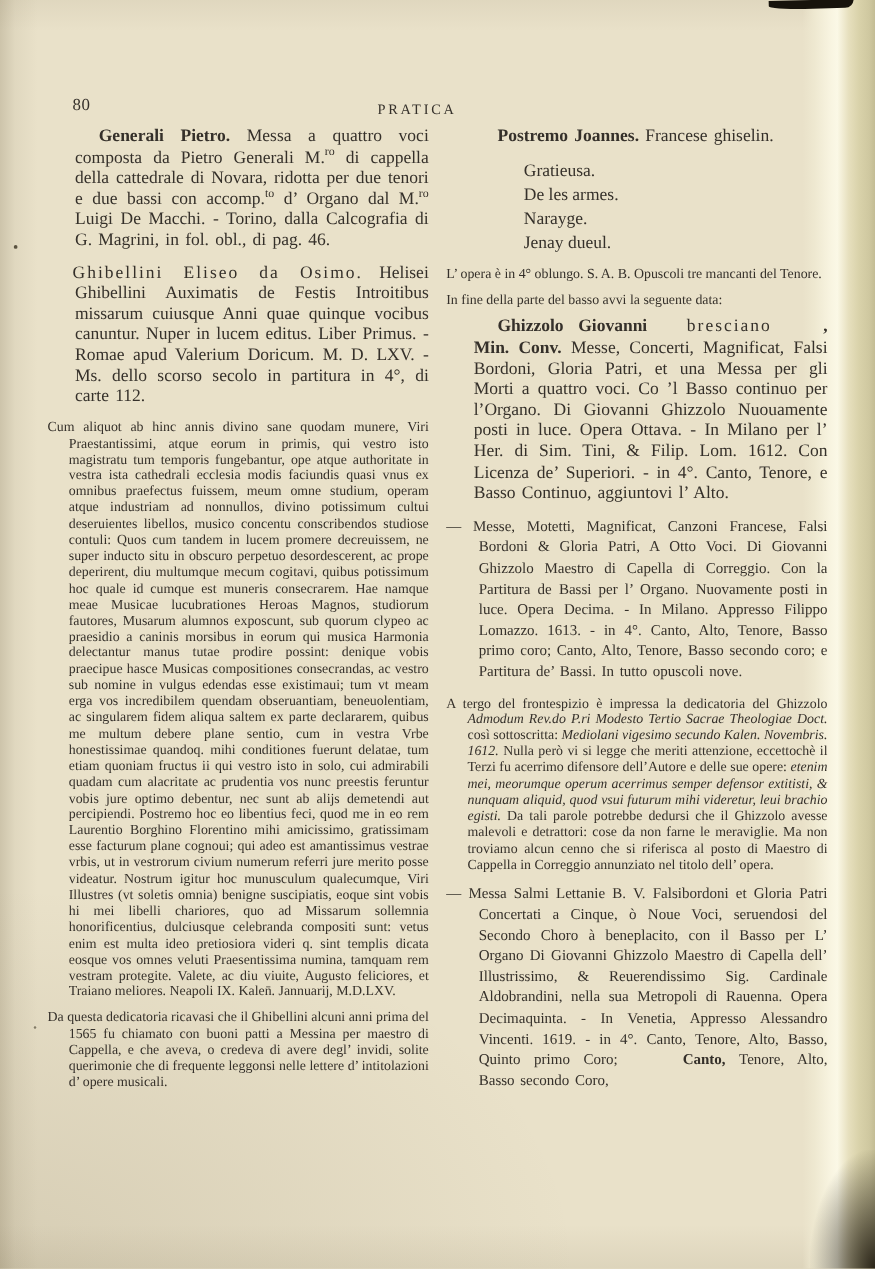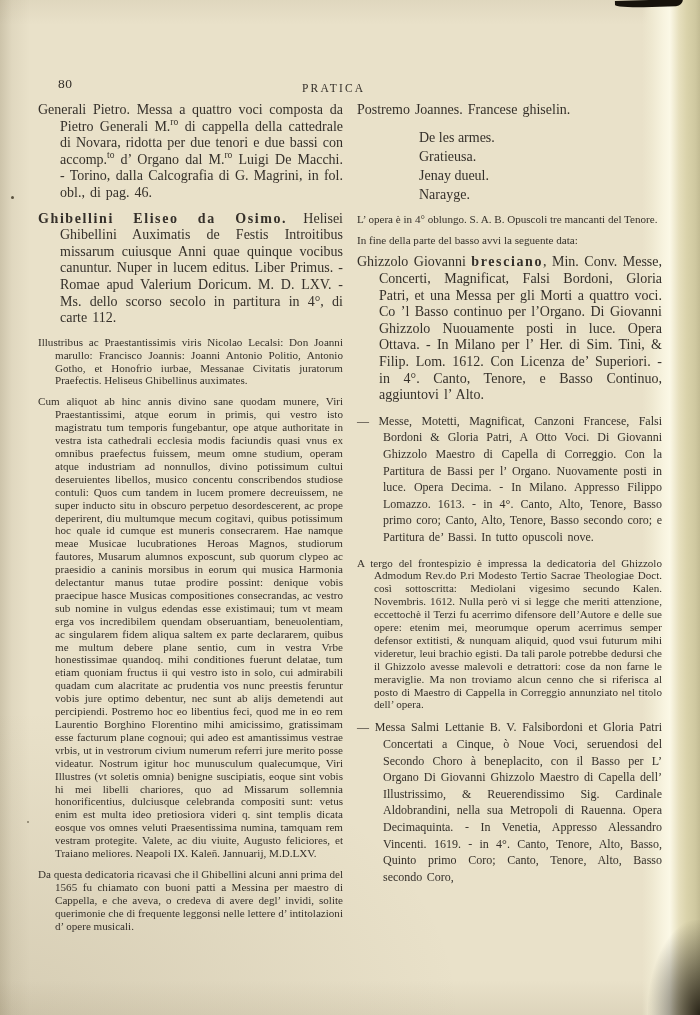--- a/index.html
+++ b/index.html
@@ -41,54 +41,53 @@
   .col{width:305px;}
 
   .para{margin:0 0 9px;text-align:justify;}
   .entry{font-size:14px;line-height:16.6px;padding-left:22px;text-indent:-22px;word-spacing:1.5px;}
   .entry-dash{font-size:12px;line-height:16.6px;padding-left:26px;text-indent:-26px;word-spacing:1.5px;margin-bottom:11px;}
   .note{font-size:11.1px;line-height:12.9px;padding-left:17px;text-indent:-17px;margin-bottom:8px;}
   .verse{margin:3px 0 9px 62px;font-size:14px;line-height:19px;}
   .verse-line{white-space:nowrap;}
 
   .r-n{}
-  .r-b{font-weight:normal;}
-  .r-bsp{font-weight:bold;letter-spacing:1.6px;word-spacing:3px;}
-  .r-i{margin-top:15px;}
+  .r-b{font-weight:bold;margin-left:41px;}
+  .r-bsp{font-weight:normal;letter-spacing:1.6px;word-spacing:3px;margin-left:20px;}
+  .r-i{font-style:italic;margin-top:15px;}
   .r-sup{vertical-align:super;font-size:68%;line-height:0;}
 </style>
 </head>
 <body>
 
 <div class="page-edge"></div>
 <div class="corner-mark-top"></div>
 <div class="edge-shadow-bottom"></div>
 <div class="speck speck-a"></div>
 <div class="speck speck-b"></div>
 
 <div class="running-head">
   <span class="page-num">80</span>
   <span class="running-title">PRATICA</span>
 </div>
 
 <div class="columns">
   <div class="col" id="col-left">
       <p class="para entry"><span class="r-b">Generali Pietro.</span><span class="r-n"> Messa a quattro voci composta da Pietro Generali M.</span><span class="r-sup">ro</span><span class="r-n"> di cappella della cattedrale di Novara, ridotta per due tenori e due bassi con accomp.</span><span class="r-sup">to</span><span class="r-n"> d’ Organo dal M.</span><span class="r-sup">ro</span><span class="r-n"> Luigi De Macchi. - Torino, dalla Calcografia di G. Magrini, in fol. obl., di pag. 46.</span></p>
       <p class="para entry"><span class="r-bsp">Ghibellini Eliseo da Osimo.</span><span class="r-n"> Helisei Ghibellini Auximatis de Festis Introitibus missarum cuiusque Anni quae quinque vocibus canuntur. Nuper in lucem editus. Liber Primus. - Romae apud Valerium Doricum. M. D. LXV. - Ms. dello scorso secolo in partitura in 4°, di carte 112.</span></p>
-      <p class="para note"><span class="r-n">Illustribus ac Praestantissimis viris Nicolao Lecalsi: Don Joanni marullo: Francisco Joannis: Joanni Antonio Politio, Antonio Gotho, et Honofrio iurbae, Messanae Civitatis juratorum Praefectis. Heliseus Ghibellinus auximates.</span></p>
       <p class="para note"><span class="r-n">Cum aliquot ab hinc annis divino sane quodam munere, Viri Praestantissimi, atque eorum in primis, qui vestro isto magistratu tum temporis fungebantur, ope atque authoritate in vestra ista cathedrali ecclesia modis faciundis quasi vnus ex omnibus praefectus fuissem, meum omne studium, operam atque industriam ad nonnullos, divino potissimum cultui deseruientes libellos, musico concentu conscribendos studiose contuli: Quos cum tandem in lucem promere decreuissem, ne super inducto situ in obscuro perpetuo desordescerent, ac prope deperirent, diu multumque mecum cogitavi, quibus potissimum hoc quale id cumque est muneris consecrarem. Hae namque meae Musicae lucubrationes Heroas Magnos, studiorum fautores, Musarum alumnos exposcunt, sub quorum clypeo ac praesidio a caninis morsibus in eorum qui musica Harmonia delectantur manus tutae prodire possint: denique vobis praecipue hasce Musicas compositiones consecrandas, ac vestro sub nomine in vulgus edendas esse existimaui; tum vt meam erga vos incredibilem quendam obseruantiam, beneuolentiam, ac singularem fidem aliqua saltem ex parte declararem, quibus me multum debere plane sentio, cum in vestra Vrbe honestissimae quandoq. mihi conditiones fuerunt delatae, tum etiam quoniam fructus ii qui vestro isto in solo, cui admirabili quadam cum alacritate ac prudentia vos nunc preestis feruntur vobis jure optimo debentur, nec sunt ab alijs demetendi aut percipiendi. Postremo hoc eo libentius feci, quod me in eo rem Laurentio Borghino Florentino mihi amicissimo, gratissimam esse facturum plane cognoui; qui adeo est amantissimus vestrae vrbis, ut in vestrorum civium numerum referri jure merito posse videatur. Nostrum igitur hoc munusculum qualecumque, Viri Illustres (vt soletis omnia) benigne suscipiatis, eoque sint vobis hi mei libelli chariores, quo ad Missarum sollemnia honorificentius, dulciusque celebranda compositi sunt: vetus enim est multa ideo pretiosiora videri q. sint templis dicata eosque vos omnes veluti Praesentissima numina, tamquam rem vestram protegite. Valete, ac diu viuite, Augusto feliciores, et Traiano meliores. Neapoli IX. Kalen̄. Jannuarij, M.D.LXV.</span></p>
       <p class="para note"><span class="r-n">Da questa dedicatoria ricavasi che il Ghibellini alcuni anni prima del 1565 fu chiamato con buoni patti a Messina per maestro di Cappella, e che aveva, o credeva di avere degl’ invidi, solite querimonie che di frequente leggonsi nelle lettere d’ intitolazioni d’ opere musicali.</span></p>
     </div>
   <div class="col" id="col-right">
       <p class="para entry"><span class="r-b">Postremo Joannes.</span><span class="r-n"> Francese ghiselin.</span></p>
       <div class="verse">
+        <div class="verse-line">Gratieusa.</div>
         <div class="verse-line">De les armes.</div>
-        <div class="verse-line">Gratieusa.</div>
+        <div class="verse-line">Narayge.</div>
         <div class="verse-line">Jenay dueul.</div>
-        <div class="verse-line">Narayge.</div>
       </div>
       <p class="para note"><span class="r-n">L’ opera è in 4° oblungo. S. A. B. Opuscoli tre mancanti del Tenore.</span></p>
       <p class="para note"><span class="r-n">In fine della parte del basso avvi la seguente data:</span></p>
       <p class="para entry"><span class="r-b">Ghizzolo Giovanni </span><span class="r-bsp">bresciano</span><span class="r-b">, Min. Conv.</span><span class="r-n"> Messe, Concerti, Magnificat, Falsi Bordoni, Gloria Patri, et una Messa per gli Morti a quattro voci. Co ’l Basso continuo per l’Organo. Di Giovanni Ghizzolo Nuouamente posti in luce. Opera Ottava. - In Milano per l’ Her. di Sim. Tini, &amp; Filip. Lom. 1612. Con Licenza de’ Superiori. - in 4°. Canto, Tenore, e Basso Continuo, aggiuntovi l’ Alto.</span></p>
       <p class="para entry-dash"><span class="r-n">— Messe, Motetti, Magnificat, Canzoni Francese, Falsi Bordoni &amp; Gloria Patri, A Otto Voci. Di Giovanni Ghizzolo Maestro di Capella di Correggio. Con la Partitura de Bassi per l’ Organo. Nuovamente posti in luce. Opera Decima. - In Milano. Appresso Filippo Lomazzo. 1613. - in 4°. Canto, Alto, Tenore, Basso primo coro; Canto, Alto, Tenore, Basso secondo coro; e Partitura de’ Bassi. In tutto opuscoli nove.</span></p>
       <p class="para note"><span class="r-n">A tergo del frontespizio è impressa la dedicatoria del Ghizzolo </span><span class="r-i">Admodum Rev.do P.ri Modesto Tertio Sacrae Theologiae Doct.</span><span class="r-n"> così sottoscritta: </span><span class="r-i">Mediolani vigesimo secundo Kalen. Novembris. 1612.</span><span class="r-n"> Nulla però vi si legge che meriti attenzione, eccettochè il Terzi fu acerrimo difensore dell’Autore e delle sue opere: </span><span class="r-i">etenim mei, meorumque operum acerrimus semper defensor extitisti, &amp; nunquam aliquid, quod vsui futurum mihi videretur, leui brachio egisti.</span><span class="r-n"> Da tali parole potrebbe dedursi che il Ghizzolo avesse malevoli e detrattori: cose da non farne le meraviglie. Ma non troviamo alcun cenno che si riferisca al posto di Maestro di Cappella in Correggio annunziato nel titolo dell’ opera.</span></p>
       <p class="para entry-dash"><span class="r-n">— Messa Salmi Lettanie B. V. Falsibordoni et Gloria Patri Concertati a Cinque, ò Noue Voci, seruendosi del Secondo Choro à beneplacito, con il Basso per L’ Organo Di Giovanni Ghizzolo Maestro di Capella dell’ Illustrissimo, &amp; Reuerendissimo Sig. Cardinale Aldobrandini, nella sua Metropoli di Rauenna. Opera Decimaquinta. - In Venetia, Appresso Alessandro Vincenti. 1619. - in 4°. Canto, Tenore, Alto, Basso, Quinto primo Coro; </span><span class="r-b">Canto,</span><span class="r-n"> Tenore, Alto, Basso secondo Coro,</span></p>
     </div>
 </div>
 

